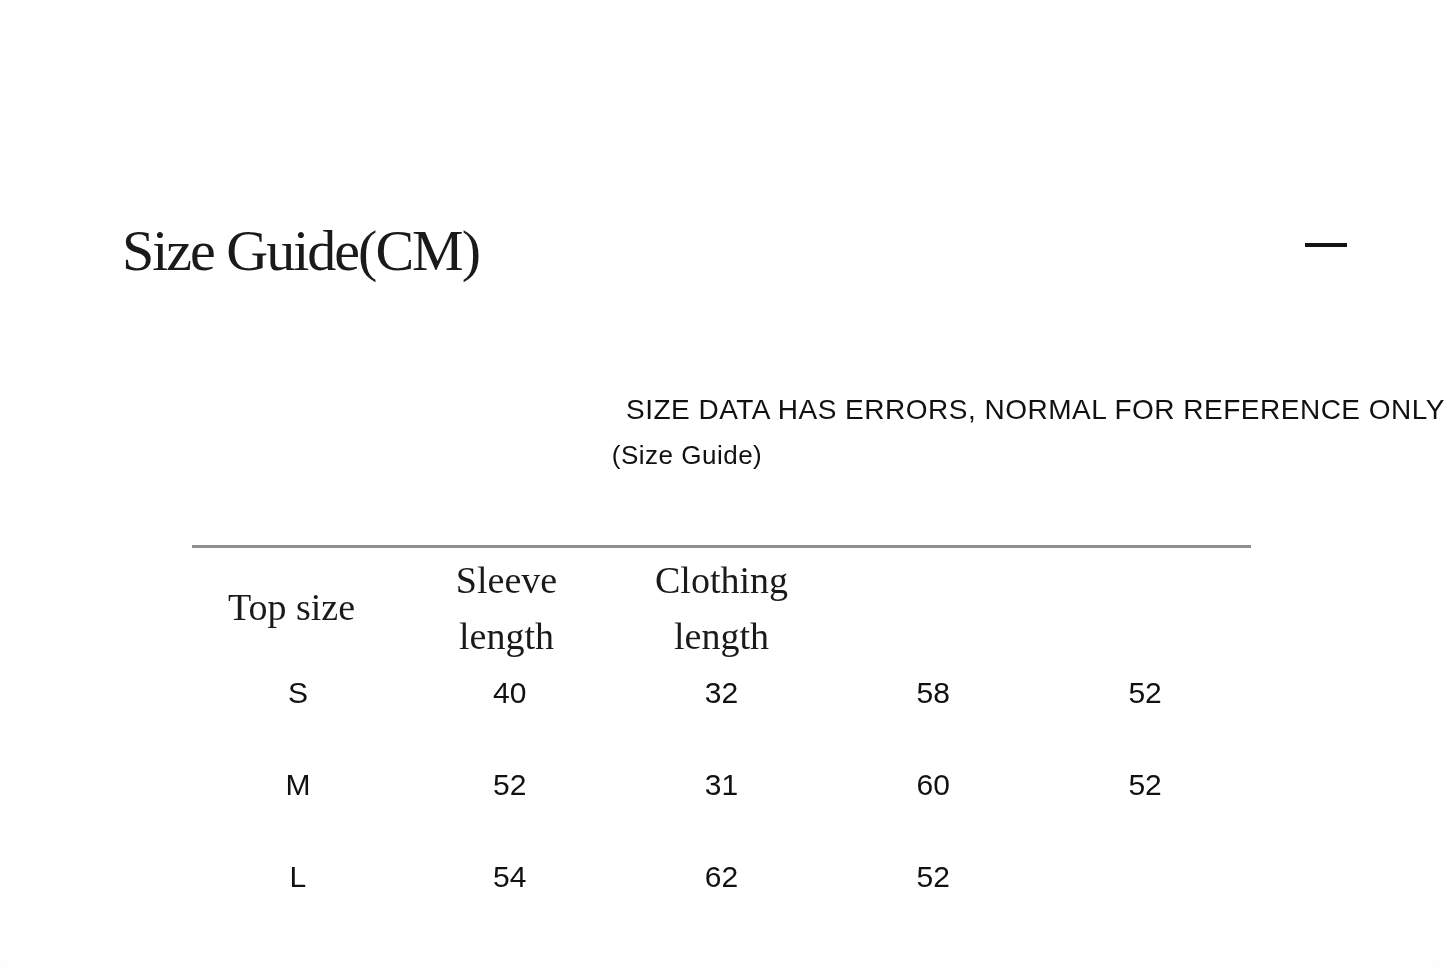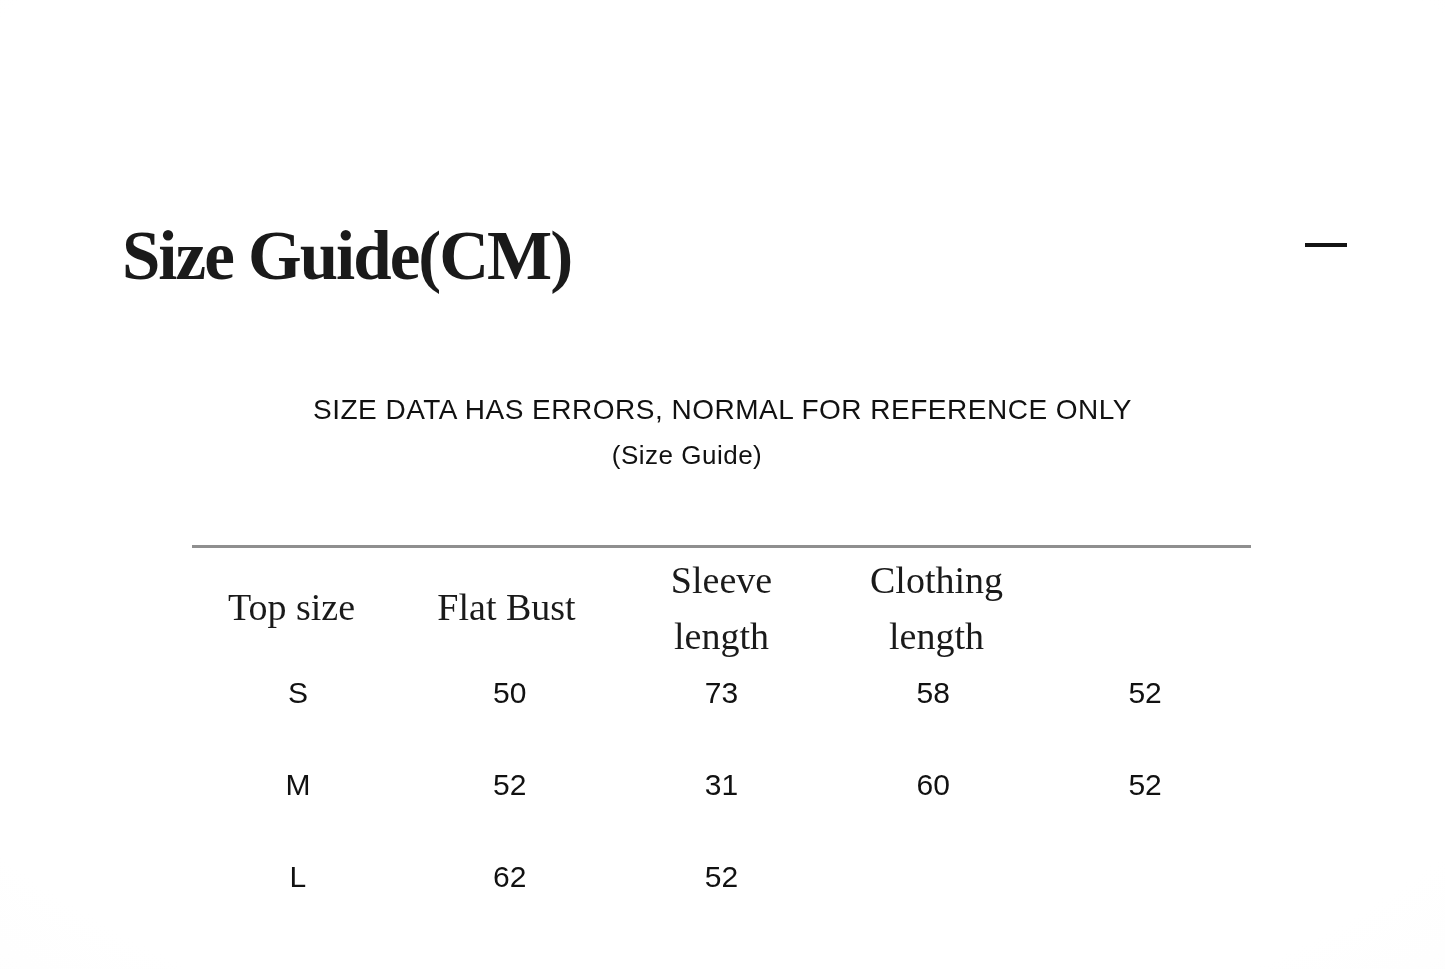--- a/index.html
+++ b/index.html
@@ -13,42 +13,42 @@
     position: relative;
     width: 1445px;
     height: 969px;
     background: radial-gradient(120% 120% at 50% 45%, #ffffff 55%, #f7f7f7 100%);
   }
   .title {
     position: absolute;
     left: 122px;
     top: 222px;
     font-family: "Liberation Serif", serif;
-    font-weight: 700;
-    font-size: 69px;
+    font-weight: 400;
+    font-size: 58px;
     letter-spacing: -2px;
     line-height: 1;
     color: #1a1a1a;
     white-space: nowrap;
   }
   .collapse-dash {
     position: absolute;
     left: 1305px;
     top: 243px;
     width: 42px;
     height: 4px;
     background: #141414;
     cursor: pointer;
   }
   .notice-line1 {
     position: absolute;
     left: 0;
     top: 394px;
     width: 1445px;
-    text-align: center;
+    text-align: right;
     font-size: 28px;
     font-weight: 500;
     letter-spacing: 0.5px;
     color: #111111;
   }
   .notice-line2 {
     position: absolute;
     left: 0;
     top: 440px;
     width: 1374px;
@@ -113,41 +113,41 @@
 
   <div class="collapse-dash"></div>
 
   <div class="notice-line1">SIZE DATA HAS ERRORS, NORMAL FOR REFERENCE ONLY</div>
   <div class="notice-line2">(Size Guide)</div>
 
   <div class="size-table">
 
     <div class="header-row">
       <div class="hcell single">Top size</div>
-      <div class="hcell single">Flat Bust</div>
       <div class="hcell">Sleeve length</div>
       <div class="hcell">Clothing length</div>
     </div>
 
     <div class="data-row">
       <div class="dcell">S</div>
-      <div class="dcell">50</div>
-      <div class="dcell">73</div>
+      <div class="dcell">40</div>
+      <div class="dcell">32</div>
       <div class="dcell">58</div>
       <div class="dcell">52</div>
     </div>
 
     <div class="data-row">
       <div class="dcell">M</div>
       <div class="dcell">52</div>
       <div class="dcell">31</div>
       <div class="dcell">60</div>
       <div class="dcell">52</div>
     </div>
 
     <div class="data-row">
       <div class="dcell">L</div>
+      <div class="dcell">54</div>
       <div class="dcell">62</div>
       <div class="dcell">52</div>
     </div>
 
   </div>
 </div>
 
 </body></html>

